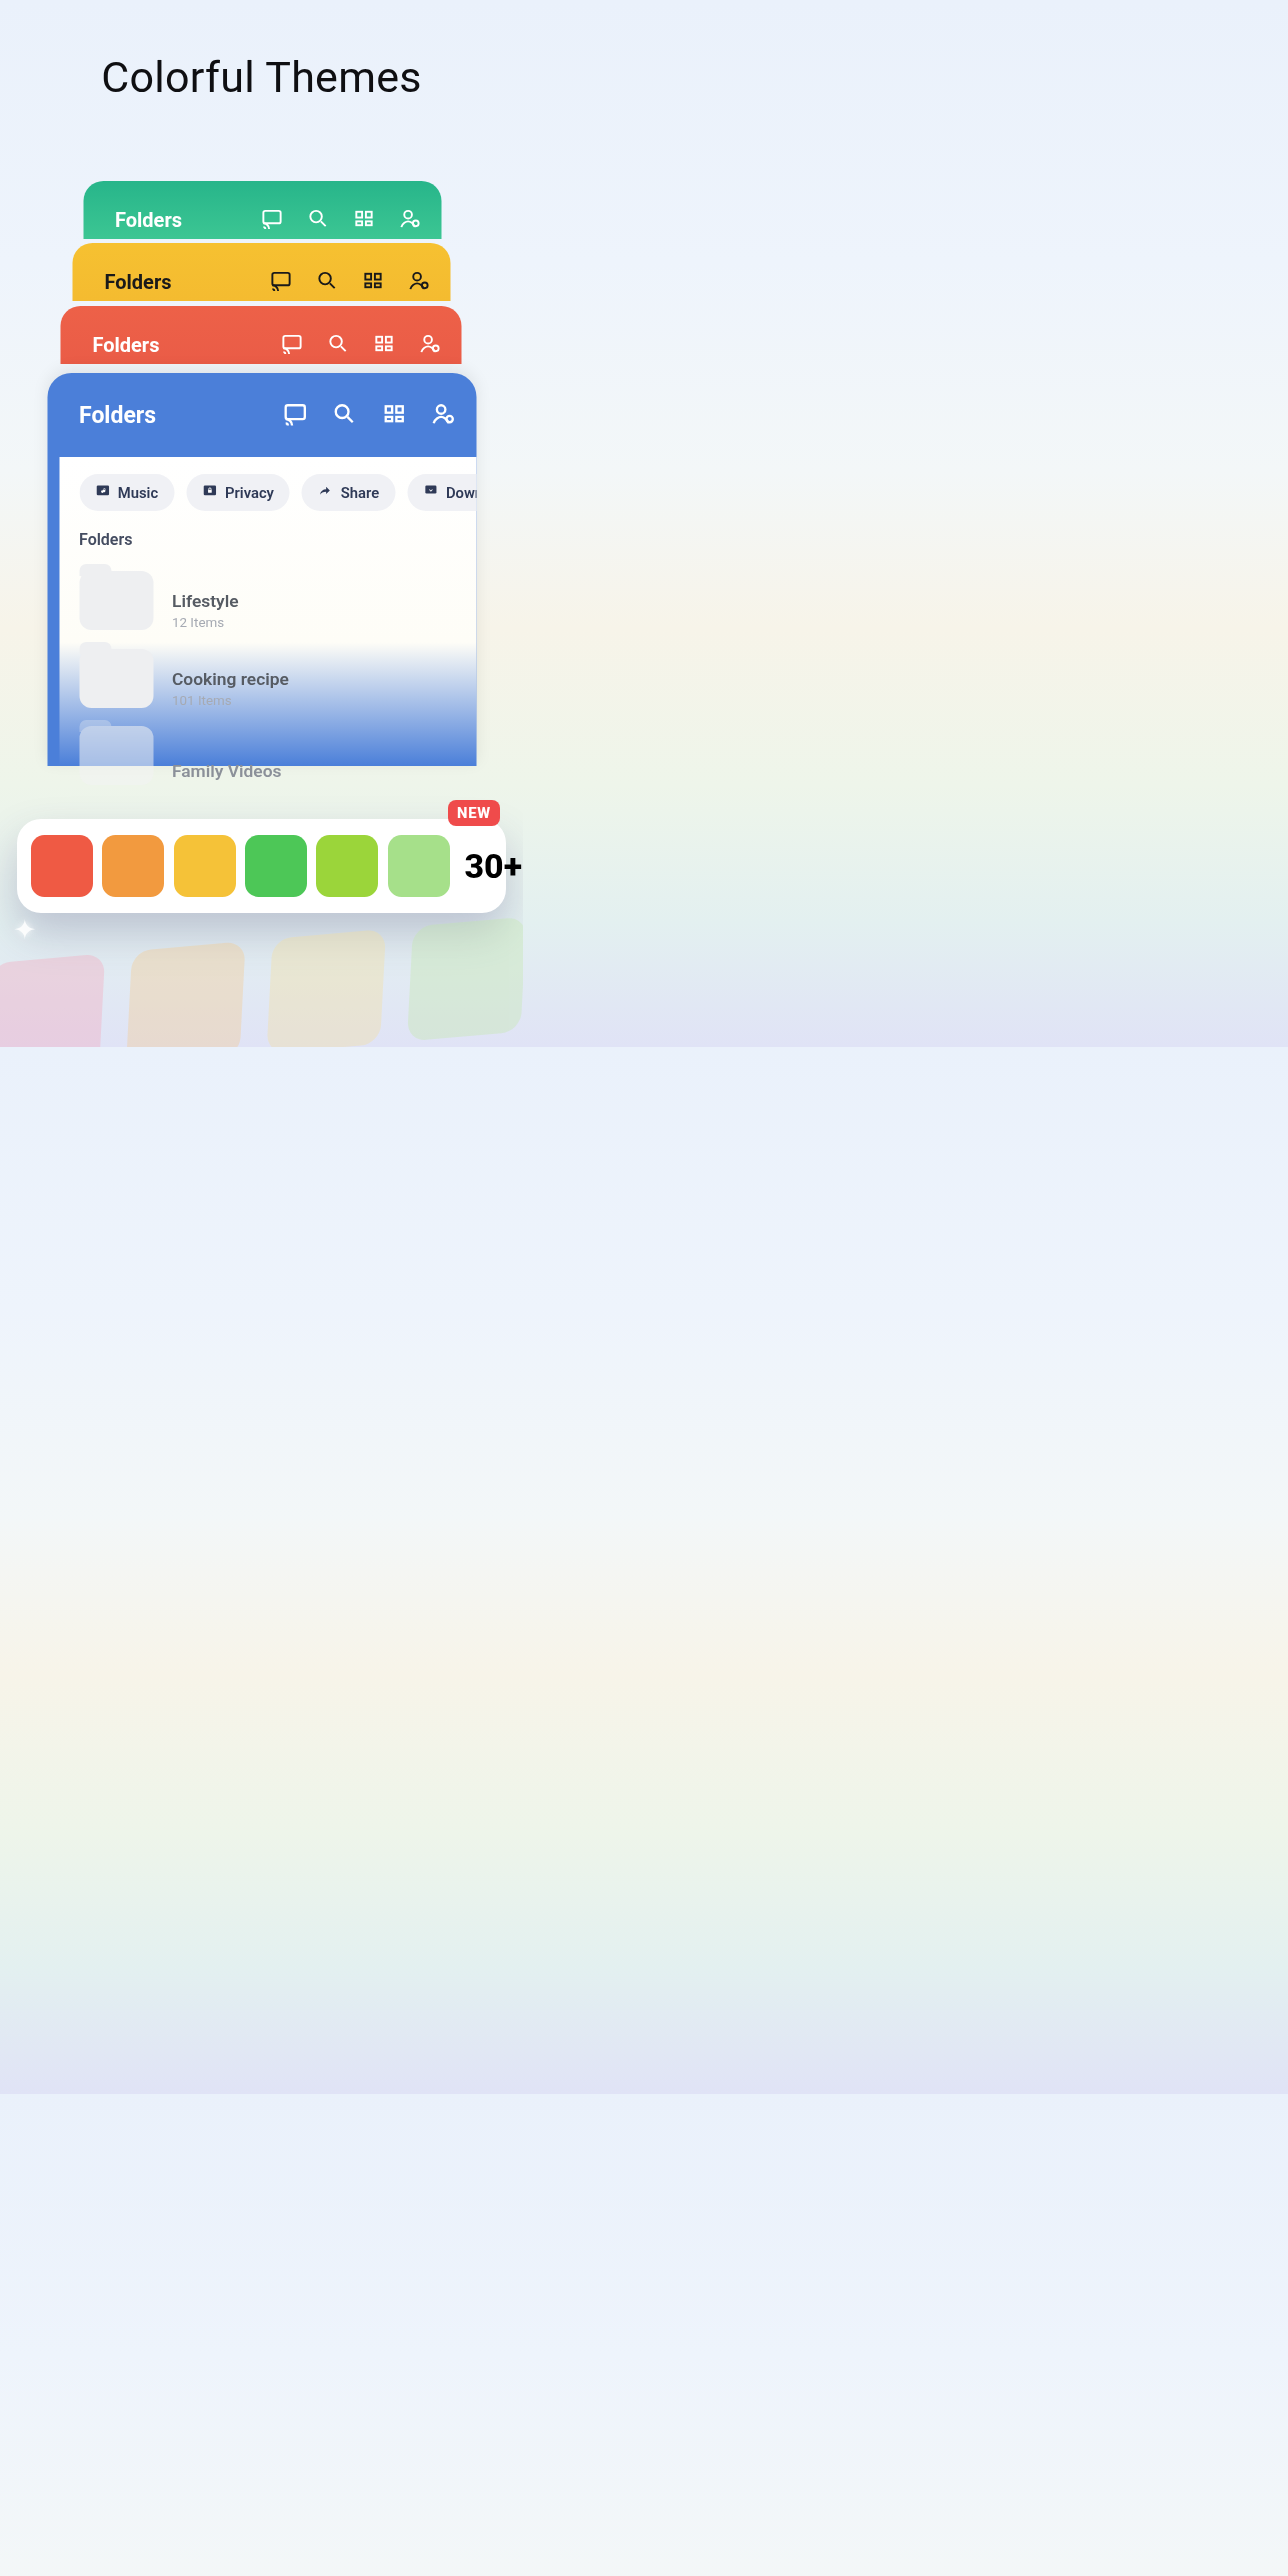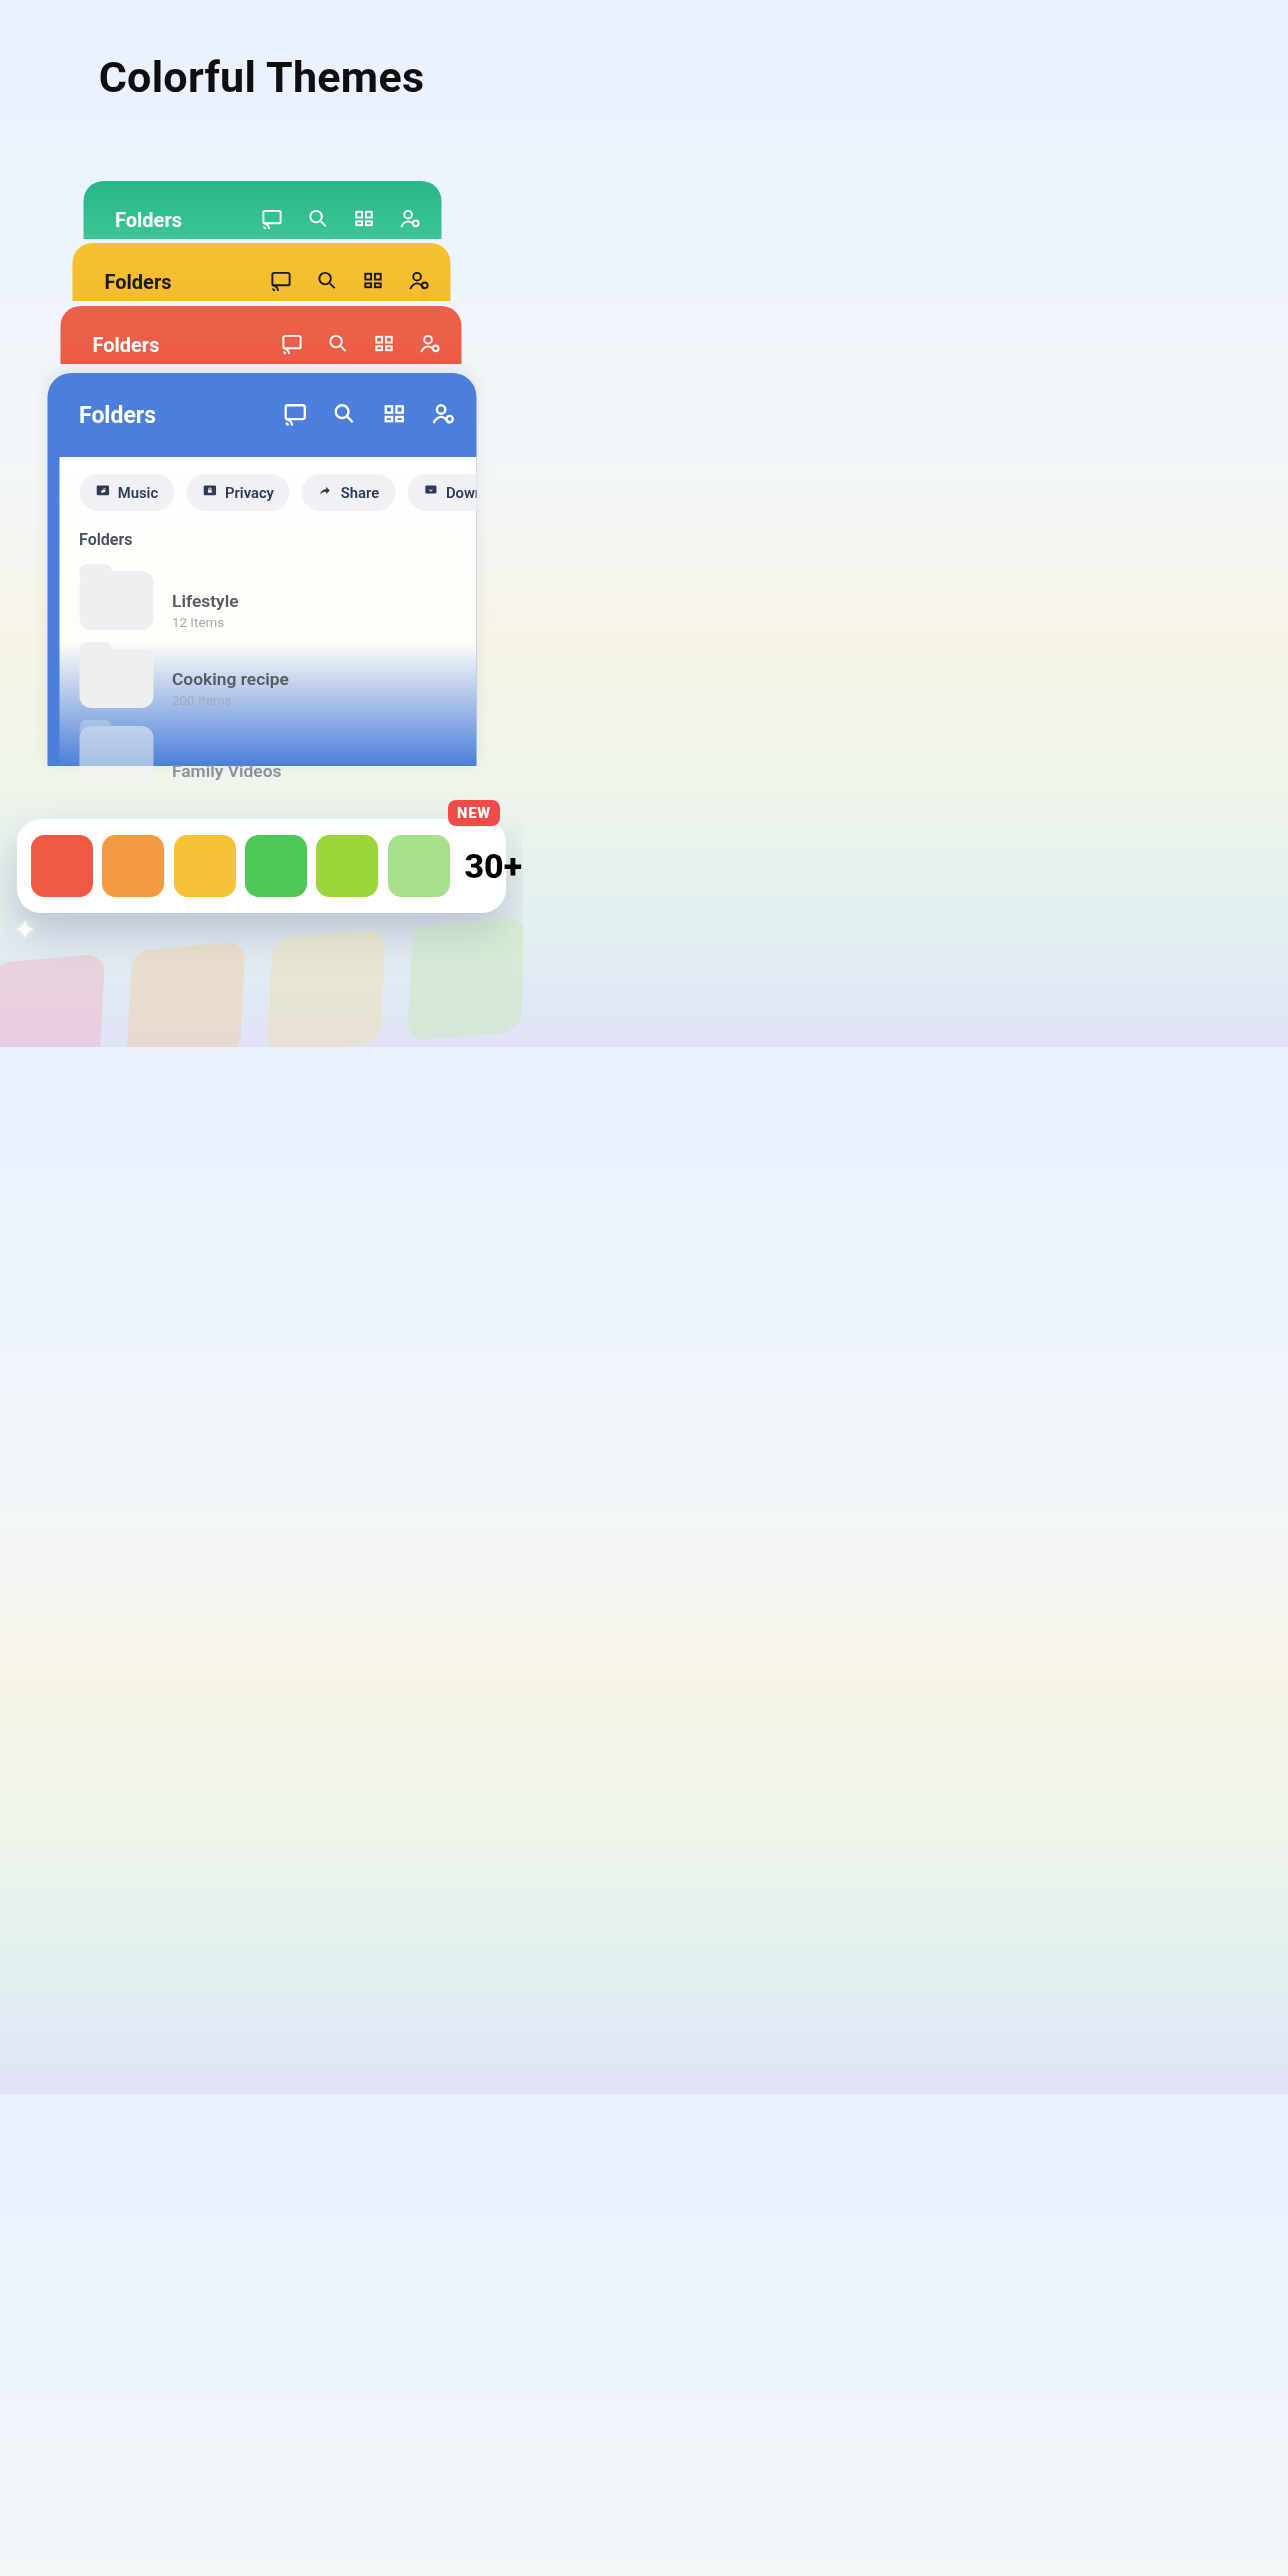--- a/index.html
+++ b/index.html
@@ -8,21 +8,21 @@
     width: 523px;
     height: 1047px;
     background: linear-gradient(180deg, #eaf1fb 0%, #eef4fc 25%, #f3f7f8 45%, #f7f4e9 60%, #eef5ea 75%, #e3f0f0 88%, #e0e3f6 100%);
     position: relative;
     overflow: hidden;
   }
 
   .title {
     text-align: center;
     font-size: 43px;
-    font-weight: 700;
+    font-weight: 400;
     color: #0f0f12;
     margin-top: 52px;
     letter-spacing: 0.3px;
   }
 
   .stack {
     position: absolute;
     top: 181px;
     left: 50%;
     transform: translateX(-50%);
@@ -293,21 +293,21 @@
         <div class="folder-thumb"></div>
         <div>
           <div class="folder-name">Lifestyle</div>
           <div class="folder-count">12 Items</div>
         </div>
       </div>
       <div class="folder-row">
         <div class="folder-thumb"></div>
         <div>
           <div class="folder-name">Cooking recipe</div>
-          <div class="folder-count">200 Items</div>
+          <div class="folder-count">101 Items</div>
         </div>
       </div>
       <div class="folder-row faded">
         <div class="folder-thumb"></div>
         <div>
           <div class="folder-name">Family Videos</div>
           <div class="folder-count"></div>
         </div>
       </div>
     </div>

